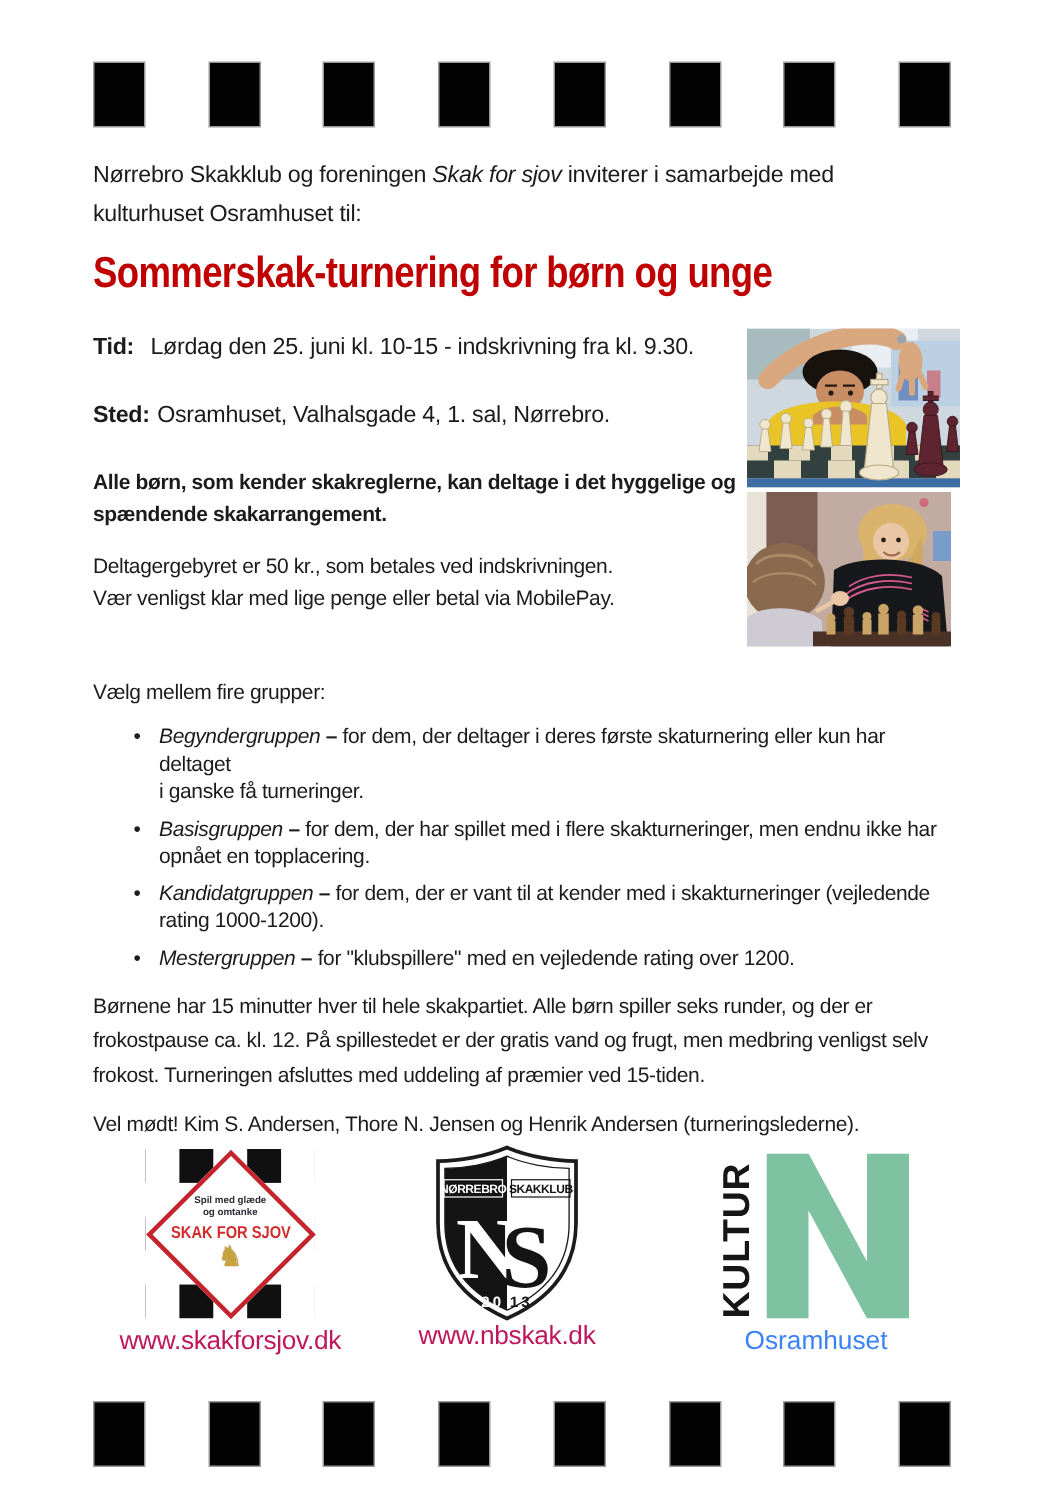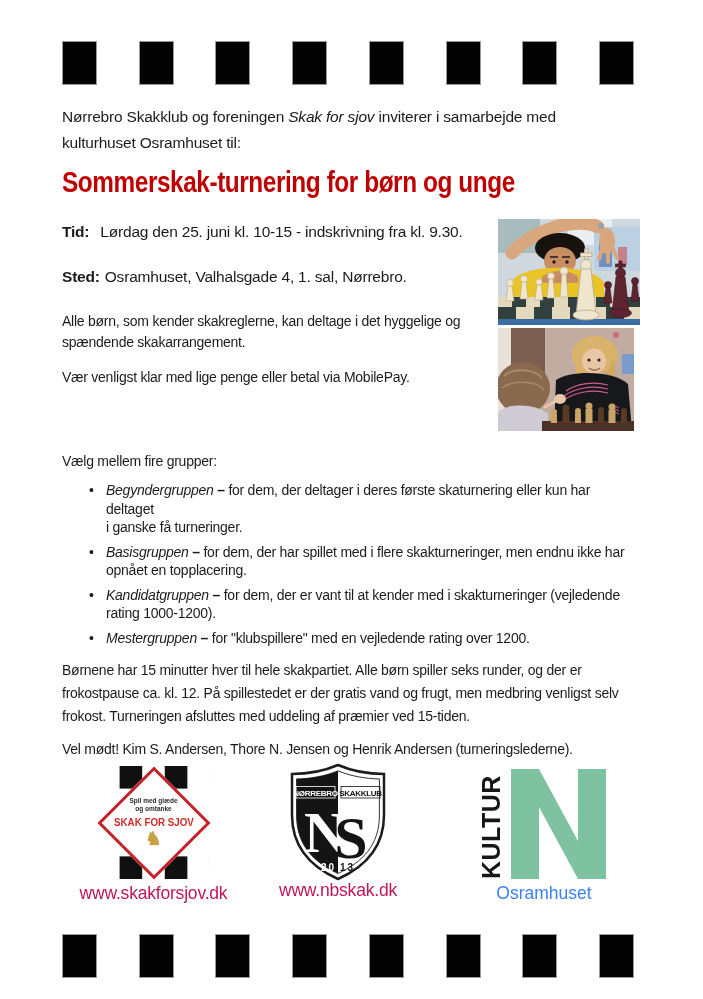--- a/index.html
+++ b/index.html
@@ -26,21 +26,21 @@
   .photo-col { width:142px; flex:none; display:flex; flex-direction:column; gap:3px; margin-top:2px; }
   .photo-col svg { display:block; }
 
   .detail-line { font-size:15.5px; letter-spacing:-0.2px; margin:6px 0 0 0; }
   .detail-line.sted { margin-top:27px; }
   .lbl { font-weight:bold; }
   .lbl.tid { margin-right:11px; }
   .lbl.sted { margin-right:5px; }
 
   .bodytext { font-size:14px; line-height:21px; letter-spacing:-0.25px; }
-  .para1 { margin-top:25px; }
+  .para1 { margin-top:25px;font-weight:bold; }
   .para2 { margin-top:12px; }
   .bline { display:block; white-space:nowrap; }
 
   .tilmelding { margin-top:14px; font-size:14px; letter-spacing:-0.25px; white-space:nowrap; }
   .tilmelding .lbl { margin-right:3px; }
   .weblink { color:#0000FF; text-decoration:underline; font-size:17px; }
 
   .groups-heading { margin:22px 0 0 62px; font-size:14px; letter-spacing:-0.25px; }
   ul.groups { list-style:none; margin:12px 0 0 88px; padding:0; width:552px; }
   ul.groups li {
@@ -126,20 +126,21 @@
       <p class="detail-line"><span class="lbl tid">Tid:</span><span>Lørdag den 25. juni kl. 10-15 - indskrivning fra kl. 9.30.</span></p>
 
       <p class="detail-line sted"><span class="lbl sted">Sted:</span><span>Osramhuset, Valhalsgade 4, 1. sal, Nørrebro.</span></p>
 
       <p class="bodytext para1">
           <span class="bline">Alle børn, som kender skakreglerne, kan deltage i det hyggelige og</span>
           <span class="bline">spændende skakarrangement.</span>
         </p>
 
       <p class="bodytext para2">
+          <span class="bline">Deltagergebyret er 50 kr., som betales ved indskrivningen.</span>
           <span class="bline">Vær venligst klar med lige penge eller betal via MobilePay.</span>
         </p>
 
     </div>
 
     <div class="photo-col">
 
       <svg width="142" height="106" viewBox="0 0 142 106">
         <rect width="142" height="106" fill="#cfd8de"></rect>
         <rect x="0" y="0" width="42" height="34" fill="#a8bcc0"></rect>

